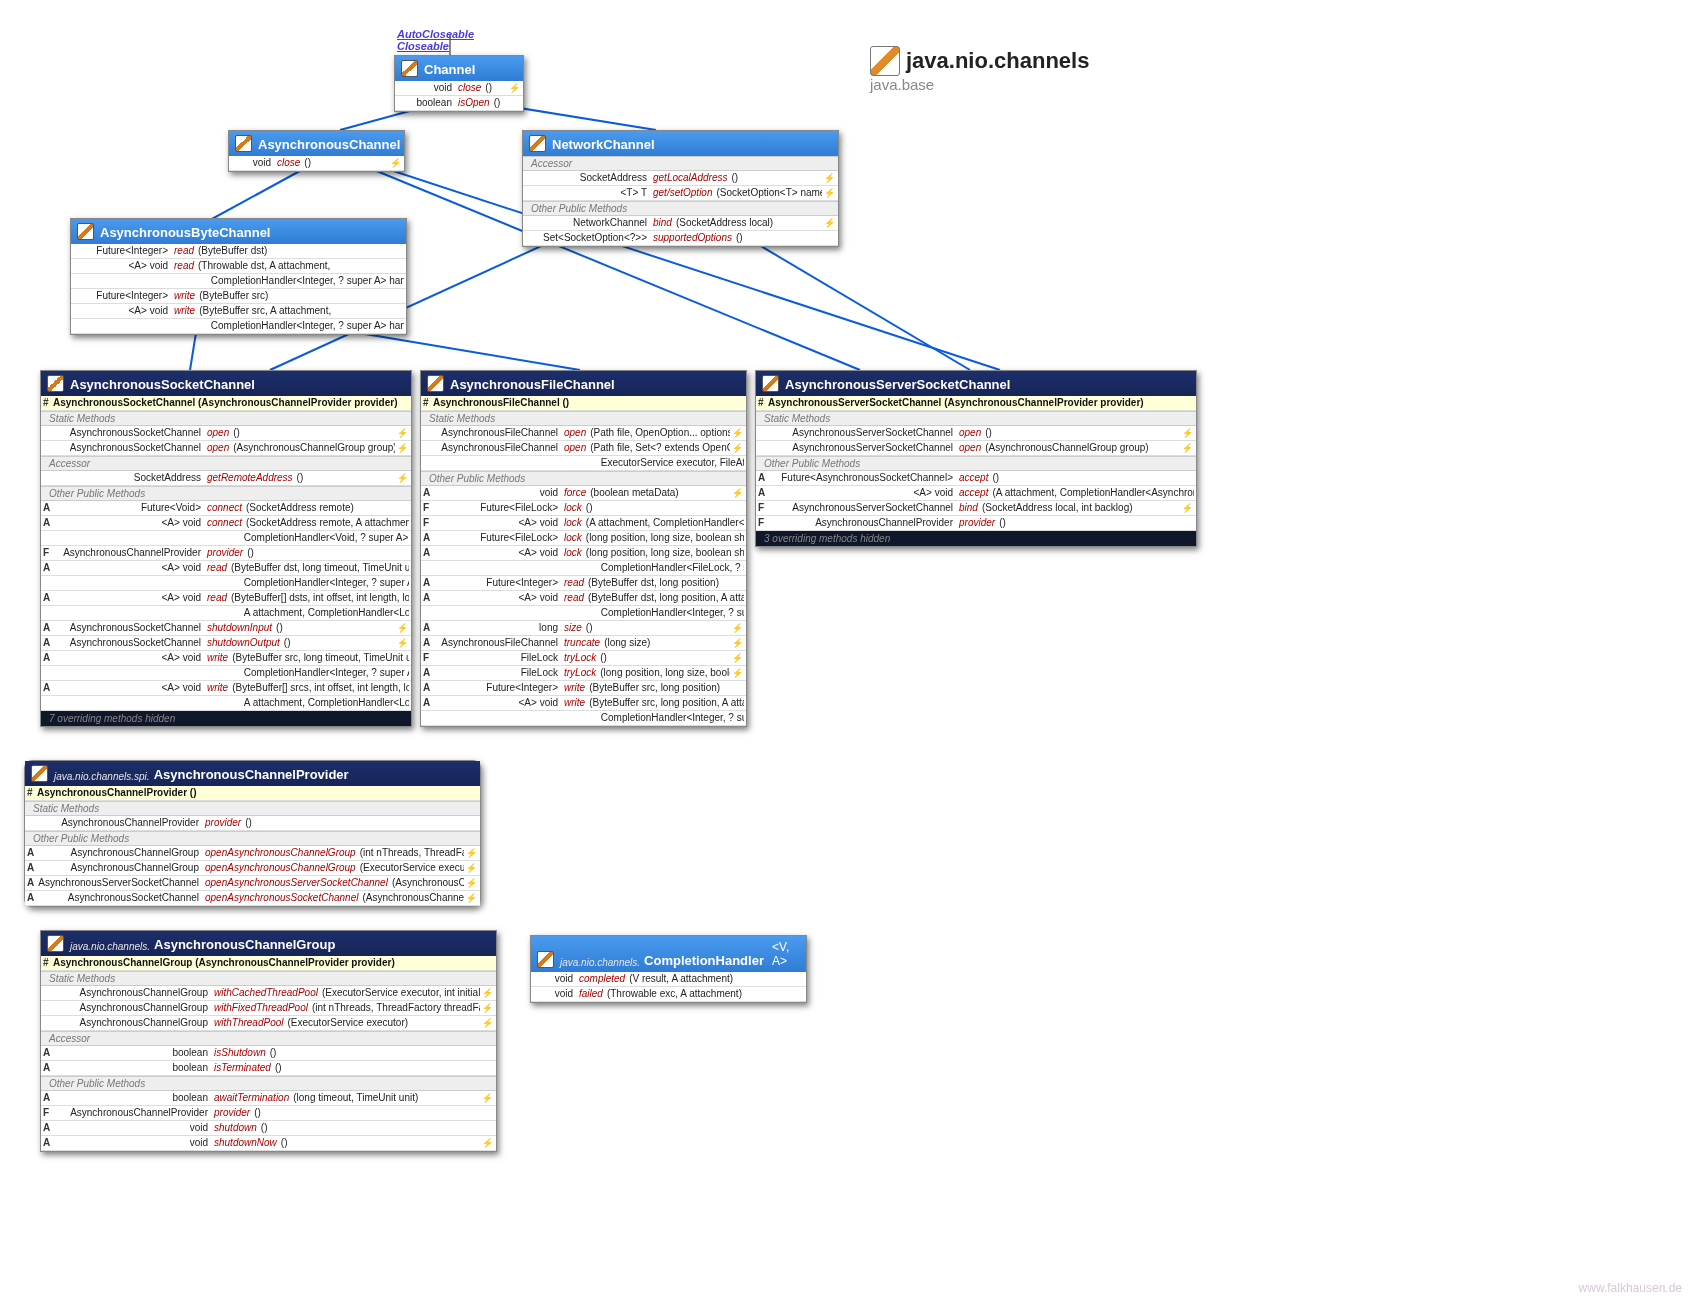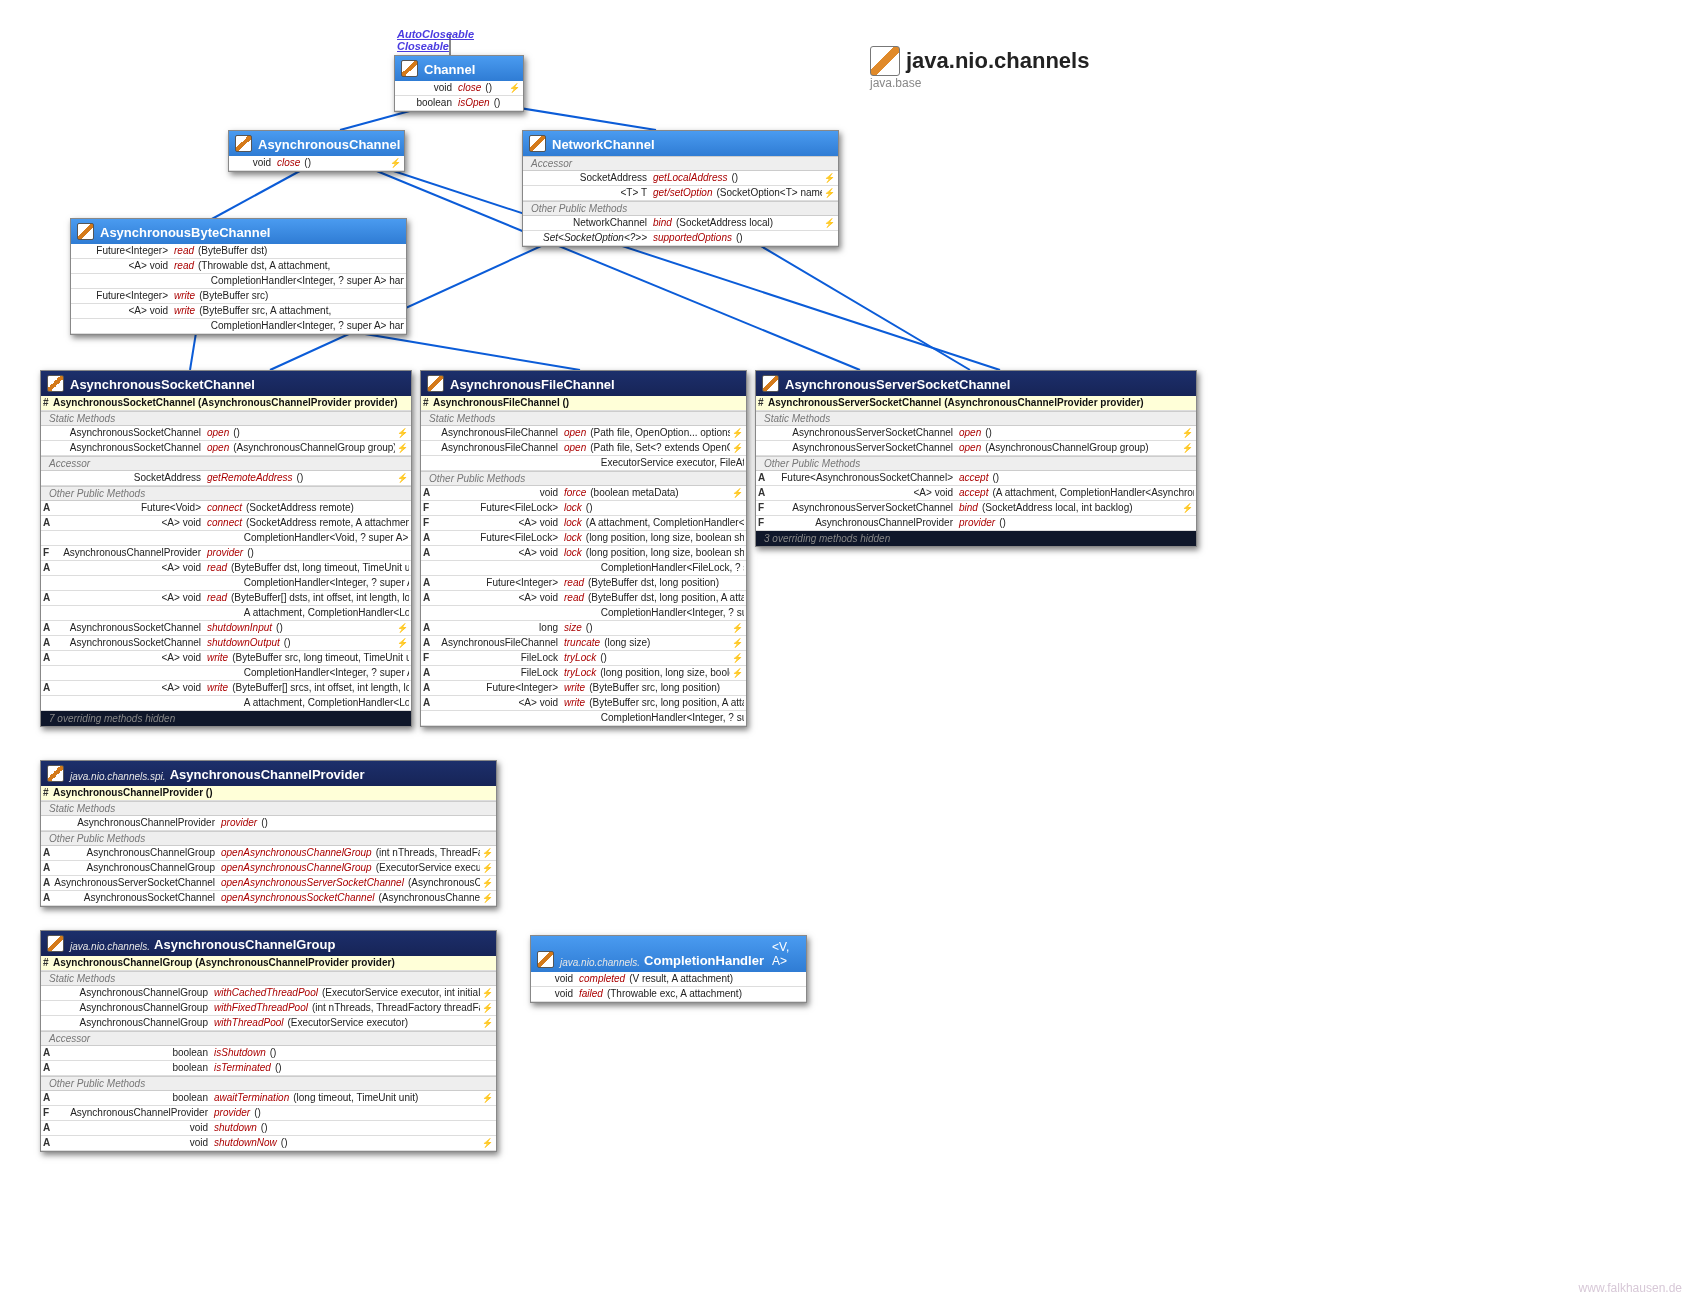--- a/index.html
+++ b/index.html
@@ -67,21 +67,21 @@
   .row .throws { color:#a40; font-size:9px; padding-left:3px; }
   .overriding {
     font-style: italic; color:#888; font-size:10px;
     padding:2px 8px; background:#0f172a;
   }
   .top-links { position:absolute; font-size:11px; font-weight:bold; font-style:italic; }
   .top-links a { color:#4a3be0; text-decoration:underline; display:block; line-height:12px; }
   .pkg-title { position:absolute; top:46px; left:870px; display:flex; align-items:center; }
   .pkg-title .icn { width:28px;height:28px;border:1px solid #777;background:linear-gradient(135deg,#fff 40%,#e08a2a 40%,#e08a2a 60%,#fff 60%);border-radius:3px;margin-right:6px; }
   .pkg-title .txt { font-size:22px; font-weight:bold; color:#222; }
-  .pkg-sub { position:absolute; top:76px; left:870px; font-size:12px; color:#888;text-align:right; }
+  .pkg-sub { position:absolute; top:76px; left:870px; font-size:15px; color:#888;text-align:right; }
   .watermark { position:absolute; bottom:4px; right:12px; color:#d7c8d7; font-size:12px;margin-top:12px; }
 </style>
 </head>
 <body>
 
 <svg class="connections" width="1694" height="1299">
   <g stroke="#0b5cd8" stroke-width="2" fill="none">
     <line x1="450" y1="100" x2="340" y2="130"></line>
     <line x1="470" y1="100" x2="656" y2="130"></line>
     <line x1="320" y1="160" x2="210" y2="220"></line>
@@ -172,21 +172,21 @@
   <div class="rows">
       <div class="row">
         <div class="flag"></div>
         <div class="ret" style="width: 112px;">NetworkChannel</div>
         <div class="name">bind</div>
         <div class="params">(SocketAddress local)</div>
         <div class="throws">⚡</div>
       </div>
       <div class="row">
         <div class="flag"></div>
-        <div class="ret" style="width: 112px; font-style: italic;">Set&lt;SocketOption&lt;?&gt;&gt;</div>
+        <div class="ret" style="width: 112px;">Set&lt;SocketOption&lt;?&gt;&gt;</div>
         <div class="name">supportedOptions</div>
         <div class="params">()</div>
       </div>
     </div>
 </div>
 
 <div class="box" style="top:218px;left:70px;width:335px;">
   <div class="box-header blue">
     <div class="icon-interface"></div>
     <span>AsynchronousByteChannel</span>
@@ -547,21 +547,21 @@
       <div class="row">
         <div class="flag">F</div>
         <div class="ret" style="width: 185px;">AsynchronousChannelProvider</div>
         <div class="name">provider</div>
         <div class="params">()</div>
       </div>
     </div>
   <div class="overriding">3 overriding methods hidden</div>
 </div>
 
-<div class="box" style="top:760px;left:40px;width:455px;">
+<div class="box" style="top:760px;left:24px;width:455px;border-radius:8px;">
   <div class="box-header navy">
     <div class="icon-class"></div>
     <span class="pkg-prefix">java.nio.channels.spi.</span>
     <span>AsynchronousChannelProvider</span>
   </div>
   <div class="row yellow">
     <div class="flag">#</div>
       <div class="params"><span class="name black" style="font-weight:bold">AsynchronousChannelProvider ()</span></div>
   </div>
   <div class="section">Static Methods</div>

